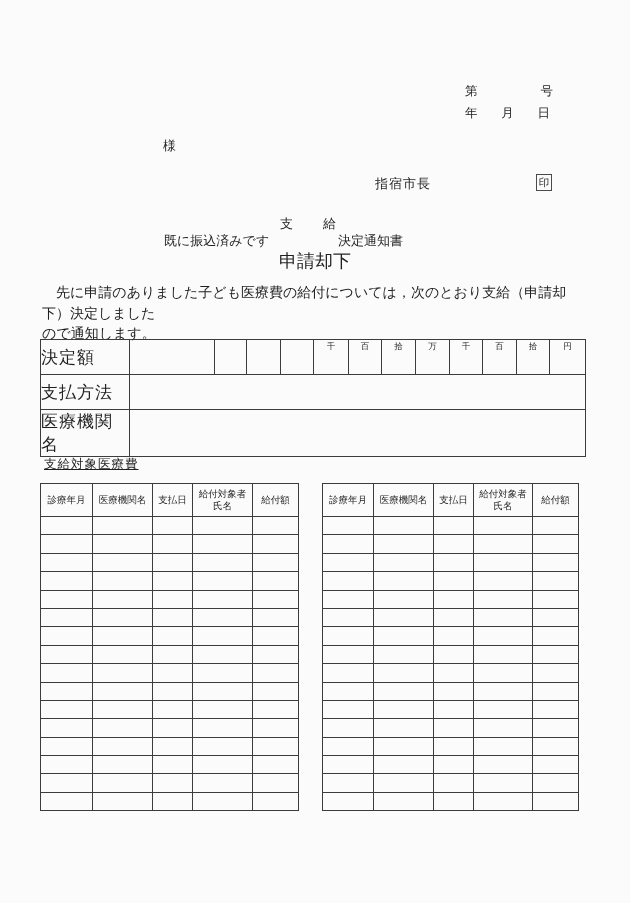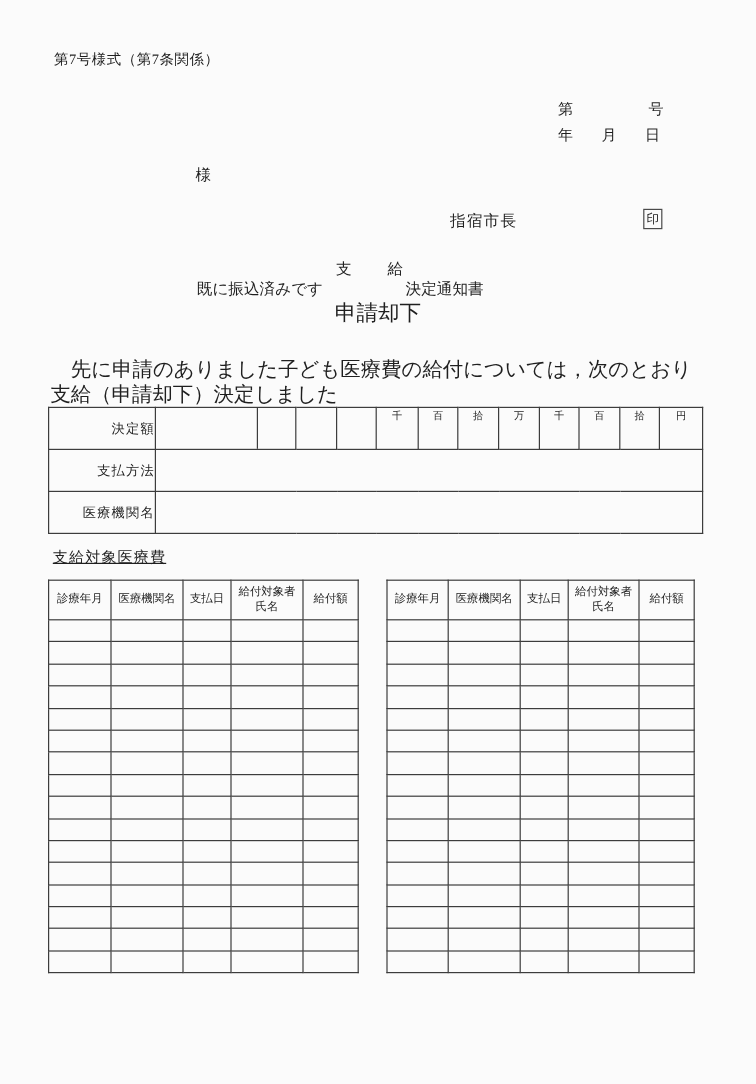--- a/index.html
+++ b/index.html
@@ -29,50 +29,49 @@
     border: 1px solid #4a4a4a;
     display: flex; align-items: center; justify-content: center;
     font-size: 10.5px;
   }
 
   .title-opt-top    { left: 280px; top: 215px; width: 56px; font-size: 13px; display:flex; justify-content: space-between; }
   .title-left       { left: 164px; top: 232px; font-size: 13px; }
   .title-right      { left: 338px; top: 232px; font-size: 13px; }
   .title-opt-bottom { left: 279px; top: 249px; font-size: 18px; }
 
-  .body-text { left: 42px; top: 298px; width: 548px; font-size: 17px; }
+  .body-text { left: 42px; top: 283px; width: 548px; font-size: 14px; }
   .body-text div { line-height: 20.5px; white-space: pre-wrap; }
 
   table { border-collapse: collapse; table-layout: fixed; }
   td, th { border: 1px solid #3c3c3c; padding: 0; font-weight: normal; }
 
   .decision-table { left: 40px; top: 339px; }
   .decision-table td { height: 35px; }
-  .decision-table .lbl { text-align: right; font-size: 11px; letter-spacing: 1px; vertical-align: middle; }
+  .decision-table .lbl { text-align: left; font-size: 17px; letter-spacing: 1px; vertical-align: middle; }
   .decision-table .dashed { border-right: 1px dashed #8a8a8a; }
   .decision-table .mk { vertical-align: top; text-align: center; font-size: 8.5px; line-height: 10px; }
   .decision-table .mk span { position: relative; top: 1px; }
 
   .section-heading { left: 44px; top: 456px; font-size: 12.5px; letter-spacing: 1px; text-decoration: underline; }
 
   .med-table { top: 483px; }
   .med-table.left  { left: 40px; }
   .med-table.right { left: 322px; }
   .med-table th {
     height: 33px; font-size: 9.5px; text-align: center; vertical-align: middle;
     line-height: 12px; padding: 0 2px;
   }
   .med-table td { height: 18.4px; }
 </style>
 </head>
 <body>
 
 <div class="page">
 
-  <div class="abs form-number">第7号様式（第7条関係）</div>
 
   <div class="abs doc-no">
     <span>第</span>
     <span>号</span>
   </div>
   <div class="abs doc-date">
     <span>年</span>
     <span>月</span>
     <span>日</span>
   </div>
@@ -87,20 +86,21 @@
   <div class="abs title-opt-top">
     <span>支</span>
     <span>給</span>
   </div>
   <div class="abs title-left">既に振込済みです</div>
   <div class="abs title-right">決定通知書</div>
   <div class="abs title-opt-bottom">申請却下</div>
 
   <div class="abs body-text">
     <div>　先に申請のありました子ども医療費の給付については，次のとおり支給（申請却下）決定しました</div>
+    <div>ので通知します。</div>
   </div>
 
   <table class="abs decision-table">
     <colgroup>
       <col style="width:89px">
         <col style="width:85px">
         <col style="width:32px">
         <col style="width:34px">
       <col style="width:33px">
         <col style="width:35px">

